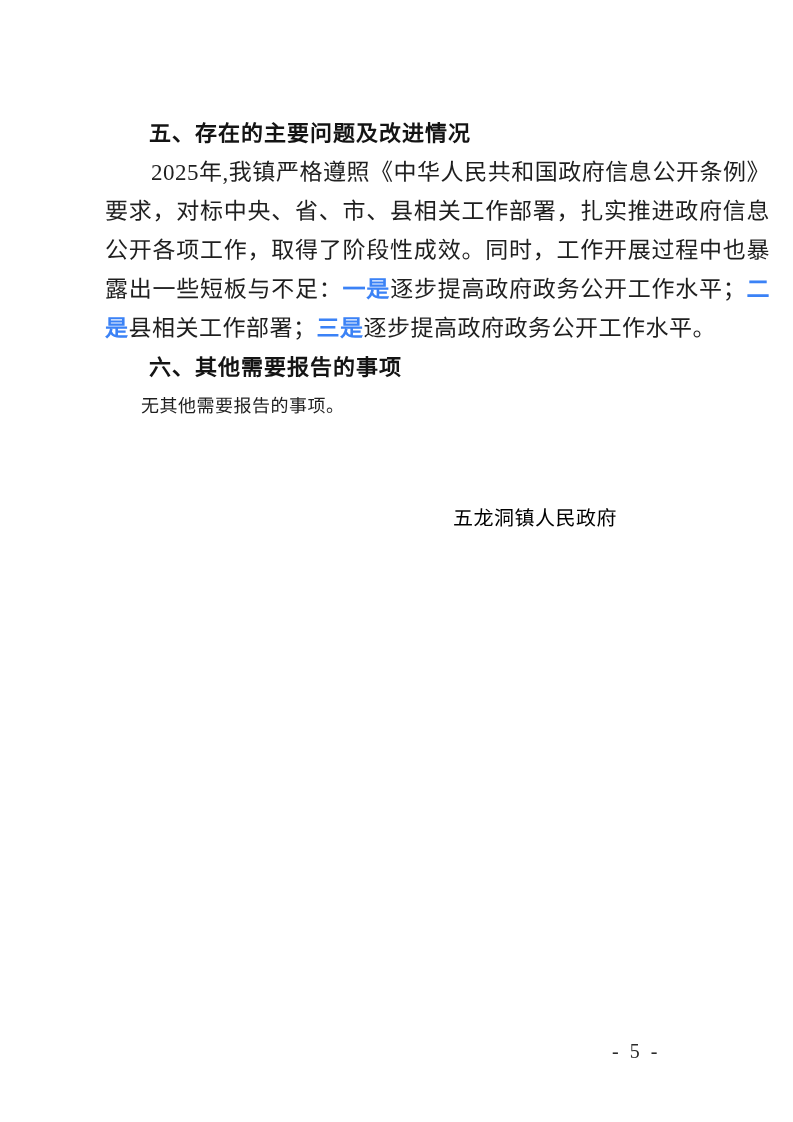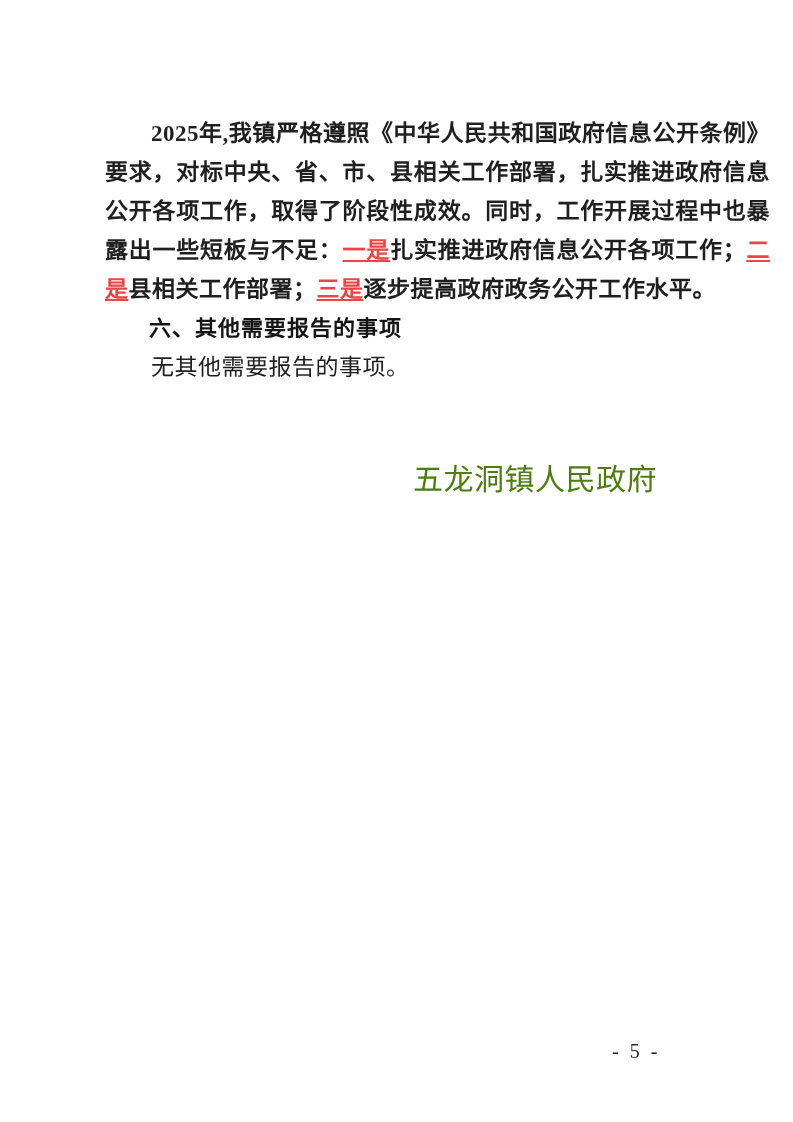--- a/index.html
+++ b/index.html
@@ -38,65 +38,65 @@
     margin: 0;
     font-size: 23px;
     line-height: 39px;
     letter-spacing: 0.5px;
     text-indent: 2em;
     text-align: justify;
     color: #1f1f1f;
   }
   .doc-line {
     margin: 0;
-    font-size: 23px;
+    font-size: 18px;
     line-height: 39px;
     letter-spacing: 0.5px;
     text-indent: 2em;
     color: #1f1f1f;
   }
-  .run { font-family: inherit; font-weight: bold; }
+  .run { font-family: inherit; }
   .bold-run {
     font-family: "Liberation Sans", sans-serif;
     font-weight: 700;
-    color: #ef4444;
-    text-decoration: underline;
+    color: #3b82f6;
   }
   .signature-block {
     margin-top: 73px;
     margin-left: 305px;
     width: 250px;
     text-align: center;
   }
   .signature-line {
-    font-size: 30px;
+    font-size: 20px;
     line-height: 39px;
     letter-spacing: 0.5px;
-    color: #4d7c0f;
+    color: #000000;
     white-space: nowrap;
   }
   .page-number {
     position: absolute;
     left: 612px;
     top: 1040px;
     font-size: 20px;
     letter-spacing: 3px;
     color: #2a2a2a;
     font-family: "Liberation Serif", serif;
     white-space: nowrap;
   }
 </style>
 </head>
 <body>
 
 <div class="page">
   <div class="content">
 
+    <h2 class="doc-heading">五、存在的主要问题及改进情况</h2>
 
-    <p class="doc-para"><span class="run">2025年,我镇严格遵照《中华人民共和国政府信息公开条例》要求，对标中央、省、市、县相关工作部署，扎实推进政府信息公开各项工作，取得了阶段性成效。同时，工作开展过程中也暴露出一些短板与不足：</span><span class="run bold-run">一是</span><span class="run">扎实推进政府信息公开各项工作；</span><span class="run bold-run">二是</span><span class="run">县相关工作部署；</span><span class="run bold-run">三是</span><span class="run">逐步提高政府政务公开工作水平。</span></p>
+    <p class="doc-para"><span class="run">2025年,我镇严格遵照《中华人民共和国政府信息公开条例》要求，对标中央、省、市、县相关工作部署，扎实推进政府信息公开各项工作，取得了阶段性成效。同时，工作开展过程中也暴露出一些短板与不足：</span><span class="run bold-run">一是</span><span class="run">逐步提高政府政务公开工作水平；</span><span class="run bold-run">二是</span><span class="run">县相关工作部署；</span><span class="run bold-run">三是</span><span class="run">逐步提高政府政务公开工作水平。</span></p>
 
 
     <h2 class="doc-heading">六、其他需要报告的事项</h2>
 
     <p class="doc-line">无其他需要报告的事项。</p>
 
     <div class="signature-block">
       <div class="signature-line">五龙洞镇人民政府</div>
     </div>
 

